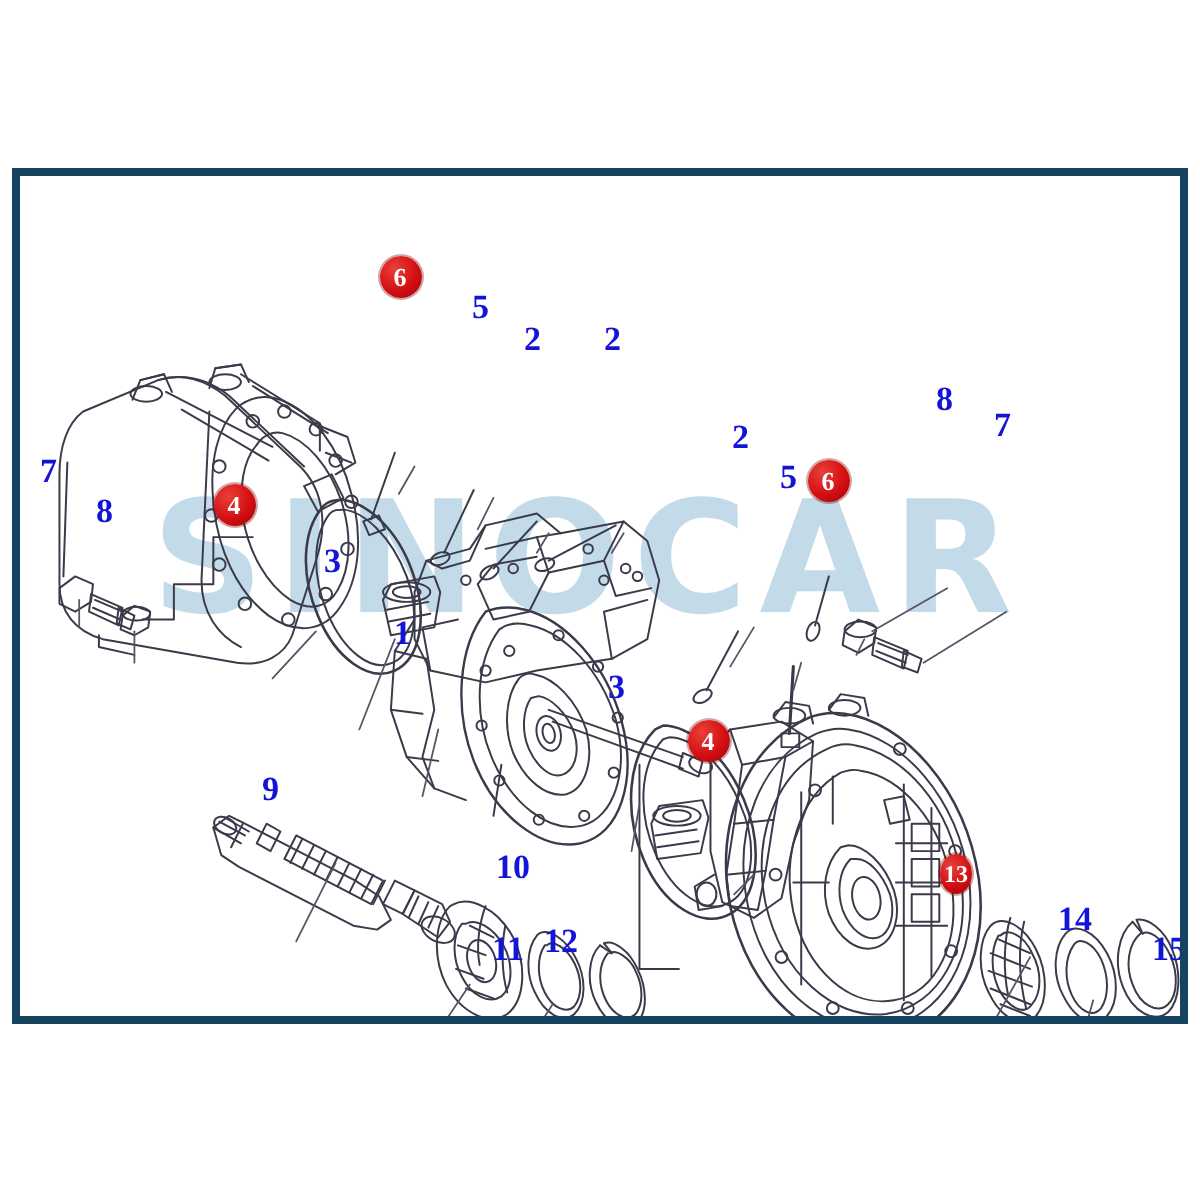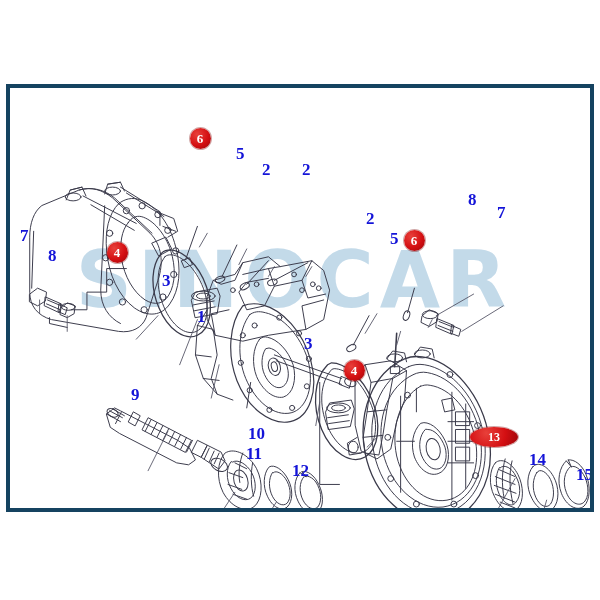--- a/index.html
+++ b/index.html
@@ -58,21 +58,21 @@
     border-radius:50%;
     background:radial-gradient(circle at 34% 30%, #e8403a 0%, #d40f12 55%, #9c0509 100%);
     color:#ffffff;
     font-family:"Liberation Serif", serif;
     font-weight:bold;
     font-size:13px;
     line-height:1;
     box-shadow:0 0 0 1px rgba(120,0,0,.35);
     user-select:none;
   }
-  .badge.wide{width:48px;height:20px;border-radius:50%/50%;font-size:12px;}
+  .badge.wide{width:16px;height:20px;border-radius:50%/50%;font-size:12px;}
 </style>
 </head>
 <body>
 
 <div id="stage">
 
   <div id="frame">
     <div id="canvas-wrap">
 
       <div id="watermark">
@@ -453,22 +453,22 @@
           <div class="num" style="left: 187px; top: 220px;">1</div>
           <div class="num" style="left: 356px; top: 122px;">2</div>
           <div class="num" style="left: 380px; top: 142px;">5</div>
           <div class="badge" style="left: 393.5px; top: 141.5px;">6</div>
           <div class="num" style="left: 458px; top: 103px;">8</div>
           <div class="num" style="left: 487px; top: 116px;">7</div>
           <div class="num" style="left: 294px; top: 247px;">3</div>
           <div class="badge" style="left: 333.5px; top: 271.5px;">4</div>
           <div class="num" style="left: 121px; top: 298px;">9</div>
           <div class="num" style="left: 199px; top: 337px; margin-left: 39px;">10</div>
-          <div class="num" style="left: 236px; top: 357px;">11</div>
-          <div class="num" style="left: 282px; top: 374px; font-family: Liberation Serif, serif;">12</div>
+          <div class="num" style="left: 236px; top: 378px;">11</div>
+          <div class="num" style="left: 262px; top: 374px; font-family: Liberation Serif, serif;">12</div>
           <div class="badge wide" style="left: 460px; top: 339px;">13</div>
           <div class="num" style="left: 519px; top: 363px;">14</div>
           <div class="num" style="left: 566px; top: 378px;">15</div>
         </div>
 
     </div>
   </div>
 
 </div>
 

